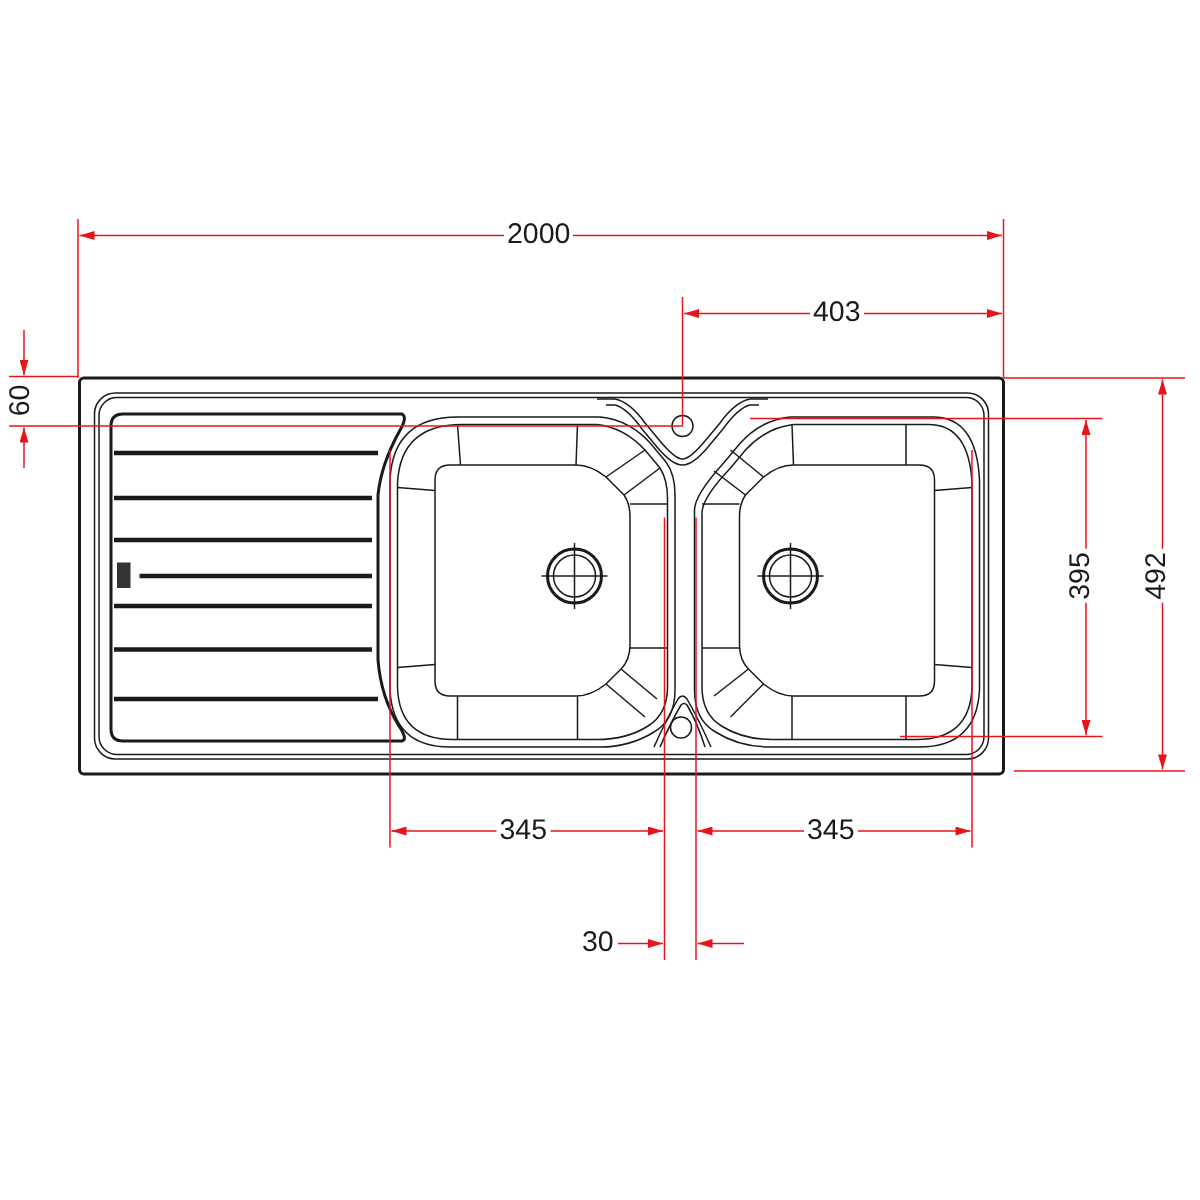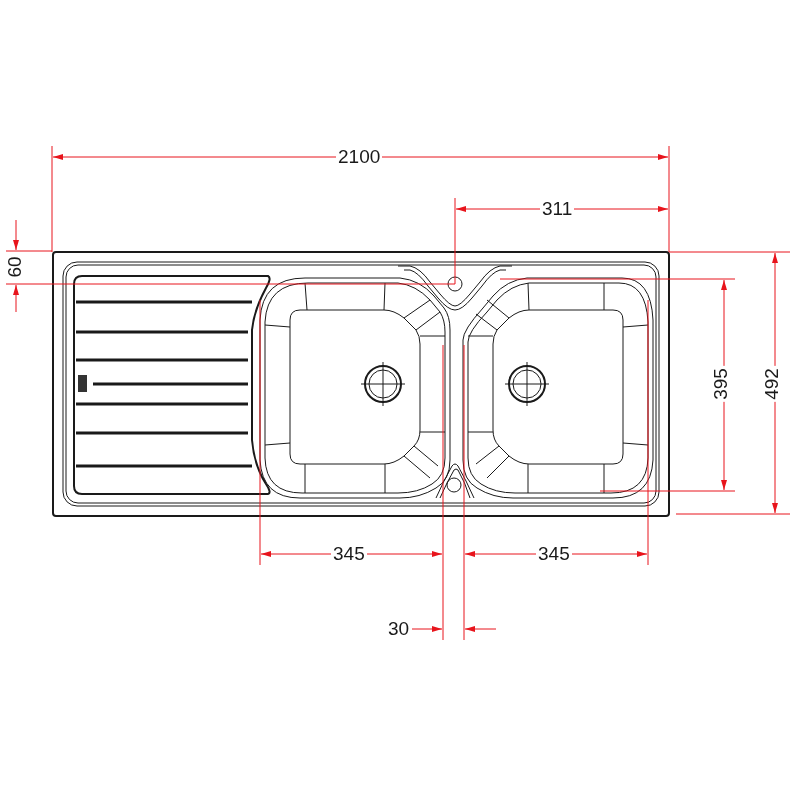--- a/index.html
+++ b/index.html
@@ -123,20 +123,20 @@
 
     <line x1="464" y1="345" x2="464" y2="640"></line>
     <line x1="648" y1="300" x2="648" y2="565"></line>
     <line x1="465" y1="554" x2="647" y2="554" marker-start="url(#arr)" marker-end="url(#arr)"></line>
 
     <line x1="412" y1="629" x2="442" y2="629" marker-end="url(#arr)"></line>
     <line x1="496" y1="629" x2="465" y2="629" marker-end="url(#arr)"></line>
   </g>
 </svg>
 
-<span class="dim-label" style="left:336px; top:147px;">2100</span>
-<span class="dim-label" style="left:540px; top:199px;">311</span>
+<span class="dim-label" style="left:336px; top:147px;">2000</span>
+<span class="dim-label" style="left:540px; top:199px;">403</span>
 <span class="dim-label rot" style="left:2px; top:257px;">60</span>
 <span class="dim-label rot" style="left:703px; top:374px;">395</span>
 <span class="dim-label rot" style="left:754px; top:374px;">492</span>
 <span class="dim-label" style="left:331px; top:544px;">345</span>
 <span class="dim-label" style="left:536px; top:544px;">345</span>
 <span class="dim-label" style="left:386px; top:619px;">30</span>
 
 </body></html>

